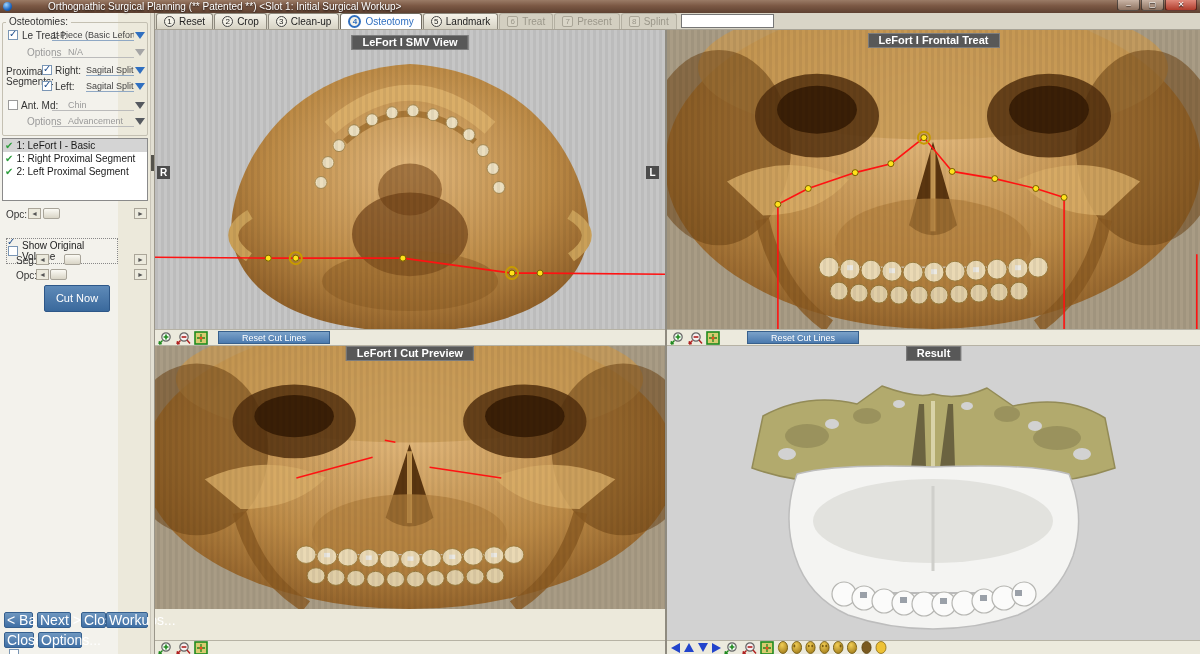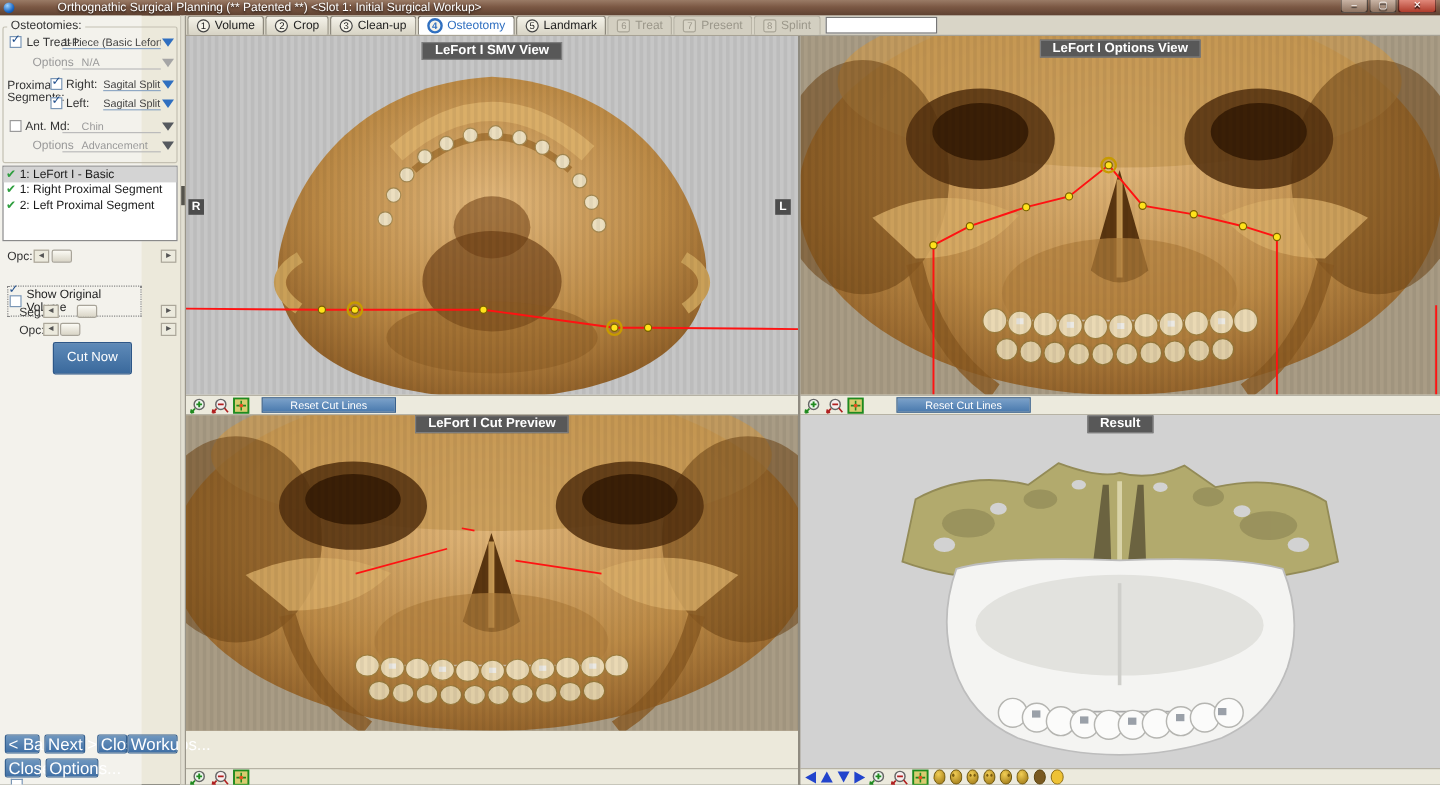--- a/index.html
+++ b/index.html
@@ -121,21 +121,21 @@
         </div>
       <div class="win-btn close">
           <span class="glyph">✕</span>
         </div>
     </div>
   </div>
 
   <div class="tabbar">
     <div class="tab">
         <span class="num">1</span>
-        <span>Volume</span>
+        <span>Reset</span>
       </div>
     <div class="tab">
         <span class="num">2</span>
         <span>Crop</span>
       </div>
     <div class="tab">
         <span class="num">3</span>
         <span>Clean-up</span>
       </div>
     <div class="tab active">
@@ -383,21 +383,21 @@
         <circle cx="141.245" cy="158.47" r="3" fill="#ffe21a" stroke="#7a6000" stroke-width="1"></circle>
         <circle cx="188.14899999999997" cy="142.62300000000002" r="3" fill="#ffe21a" stroke="#7a6000" stroke-width="1"></circle>
         <circle cx="223.86" cy="133.65300000000002" r="3" fill="#ffe21a" stroke="#7a6000" stroke-width="1"></circle>
         <circle cx="256.906" cy="107.64" r="6" fill="none" stroke="#c79a00" stroke-width="2"></circle>
         <circle cx="256.906" cy="107.64" r="3" fill="#ffe21a" stroke="#7a6000" stroke-width="1"></circle>
         <circle cx="285.155" cy="141.427" r="3" fill="#ffe21a" stroke="#7a6000" stroke-width="1"></circle>
         <circle cx="327.795" cy="148.603" r="3" fill="#ffe21a" stroke="#7a6000" stroke-width="1"></circle>
         <circle cx="368.836" cy="158.47" r="3" fill="#ffe21a" stroke="#7a6000" stroke-width="1"></circle>
         <circle cx="397.085" cy="167.44" r="3" fill="#ffe21a" stroke="#7a6000" stroke-width="1"></circle>
       </svg>
-    <div class="vp-title" style="top:3px;">LeFort I Options View</div>
+    <div class="vp-title" style="top:3px;">LeFort I Frontal Treat</div>
   </div>
   <div class="vtb" style="left:667px;top:329px;width:533px;height:17px;">
     <svg class="tool-icon" viewBox="0 0 16 14">
       <circle cx="9" cy="6" r="4.2" fill="#eef6ee" stroke="#666" stroke-width="1.2"></circle>
       <path d="M9,3.6 V8.4 M6.6,6 H11.4" stroke="#1f8a1f" stroke-width="1.6"></path>
       <path d="M5.5,9.5 L2,13 M2,13 L2.5,10.2 M2,13 L4.8,12.5" stroke="#1f8a1f" stroke-width="1.4" fill="none"></path>
     </svg>
     <svg class="tool-icon" viewBox="0 0 16 14">
       <circle cx="9" cy="6" r="4.2" fill="#f6eeee" stroke="#666" stroke-width="1.2"></circle>
       <path d="M6.6,6 H11.4" stroke="#b02020" stroke-width="1.6"></path>

